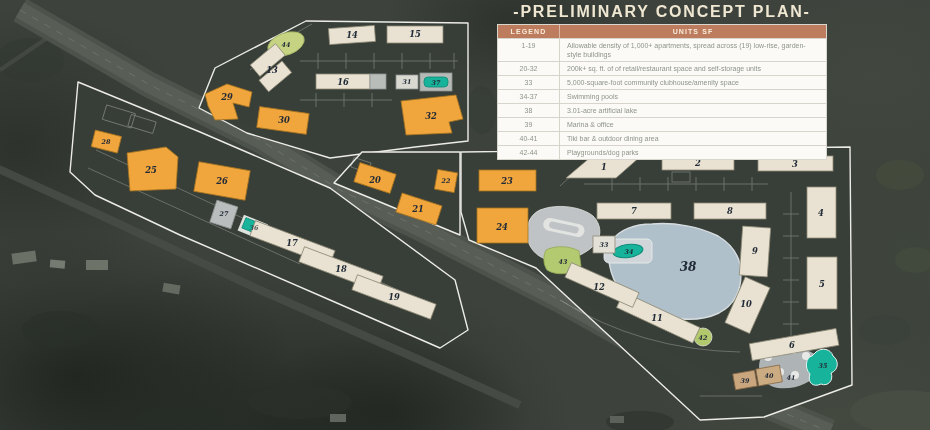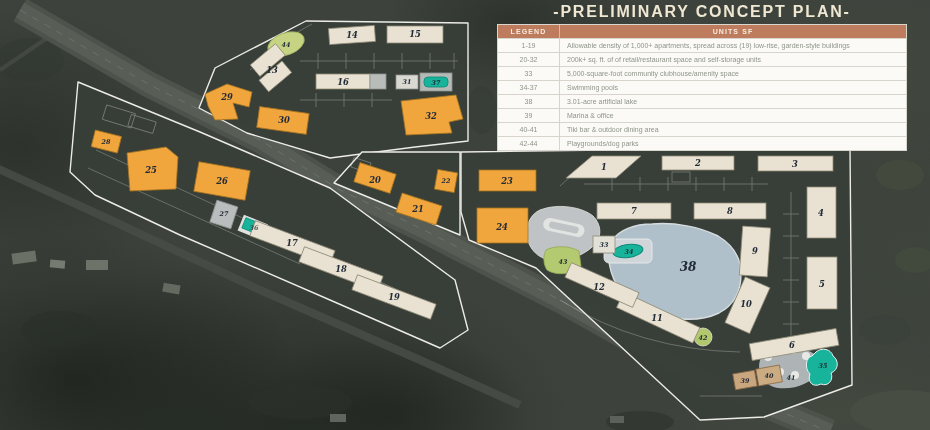--- a/index.html
+++ b/index.html
@@ -12,21 +12,21 @@
            radial-gradient(ellipse 260px 200px at 2% 34%, rgba(28,34,28,.5), transparent 70%),
            radial-gradient(ellipse 300px 230px at 98% 58%, rgba(62,70,58,.45), transparent 70%),
            radial-gradient(ellipse 220px 150px at 94% 18%, rgba(72,80,66,.35), transparent 70%),
            radial-gradient(ellipse 260px 150px at 90% 97%, rgba(76,82,68,.4), transparent 70%),
            radial-gradient(ellipse 180px 110px at 55% 5%, rgba(26,32,26,.45), transparent 70%),
            radial-gradient(ellipse 200px 120px at 42% 96%, rgba(22,28,22,.5), transparent 70%);}
   #map{position:absolute;left:0;top:0;}
   .mlbl{font-family:"DejaVu Serif",serif;font-style:italic;font-weight:700;fill:#212a37;
         text-anchor:middle;dominant-baseline:central;}
   .ls{font-size:6.4px}.lm{font-size:8.4px}.ll{font-size:12px}
-  .legend-panel{position:absolute;left:497px;top:3px;width:410px;}
+  .legend-panel{position:absolute;left:497px;top:3px;width:330px;}
   .plan-title{text-align:center;font-weight:bold;font-size:16px;letter-spacing:1.8px;
               color:#efe7d2;margin:0 0 3px 0;white-space:nowrap;}
   .legend-table{background:#fbfaf6;border:1px solid #d8d6cd;color:#8e958b;}
   .lg-row{display:grid;grid-template-columns:62px 1fr;border-top:1px solid #d6d4cb;
           line-height:9px;font-size:7px;}
   .lg-row:first-child{border-top:none;}
   .lg-head{background:#bd7c5d;color:#f7ecdc;font-weight:bold;letter-spacing:1.1px;font-size:7px;}
   .lg-c1{padding:2px 2px;text-align:center;border-right:1px solid #d6d4cb;}
   .lg-head .lg-c1{border-right:1px solid rgba(255,255,255,.45);}
   .lg-c2{padding:2px 7px;text-align:left;}

